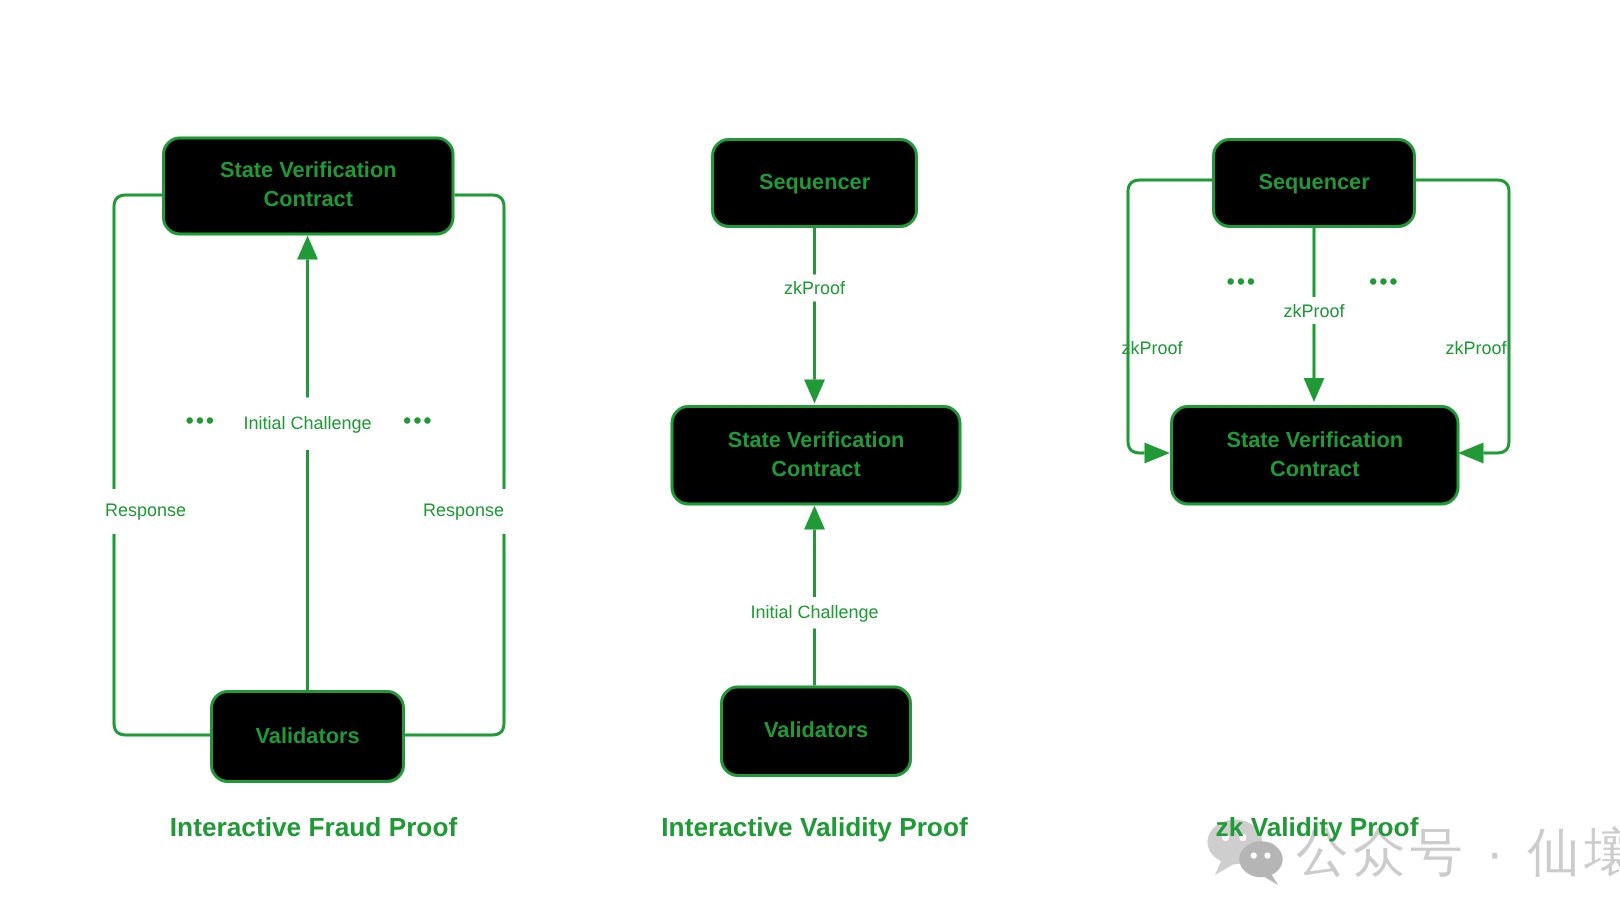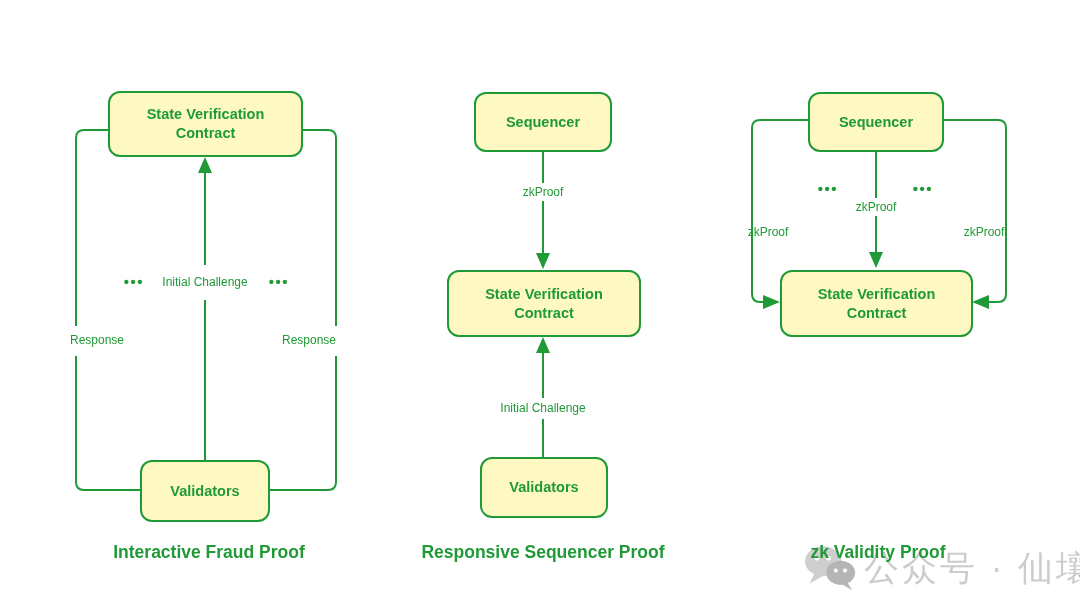--- a/index.html
+++ b/index.html
@@ -7,21 +7,21 @@
   .canvas {
     position:relative; width:1080px; height:608px; overflow:hidden;
     background:#ffffff; font-family:"Liberation Sans", sans-serif;
   }
   .wires { position:absolute; left:0; top:0; width:1080px; height:608px; z-index:0; }
   .wires path { fill:none; stroke:var(--accent); stroke-width:2; }
   .wires line { stroke:var(--accent); stroke-width:2; }
   .wires polygon { fill:var(--accent); stroke:none; }
   .node {
     position:absolute; box-sizing:border-box; z-index:2;
-    border:2px solid var(--accent); border-radius:12px; background:#fef9c3;
+    border:2px solid var(--accent); border-radius:12px; background:#000000;
     display:flex; align-items:center; justify-content:center; text-align:center;
     color:var(--accent); font-weight:bold; font-size:14.5px; line-height:1.3;
   }
   .node span { display:block; max-width:162px; }
   .elabel {
     position:absolute; z-index:2; transform:translate(-50%,-50%);
     color:var(--accent); font-weight:normal; font-size:12px; white-space:nowrap;
   }
   .dots {
     position:absolute; z-index:2; transform:translate(-50%,-50%);
@@ -90,21 +90,21 @@
   </div>
   <div class="node" style="left:447px;top:270px;width:194px;height:67px">
     <span>State Verification Contract</span>
   </div>
   <div class="node" style="left:480px;top:457px;width:128px;height:61px">
     <span>Validators</span>
   </div>
 
   <div class="elabel" style="left:543px;top:192px">zkProof</div>
   <div class="elabel" style="left:543px;top:408px">Initial Challenge</div>
-  <div class="dtitle" style="left:543px;top:552px">Responsive Sequencer Proof</div>
+  <div class="dtitle" style="left:543px;top:552px">Interactive Validity Proof</div>
 
   <div class="node" style="left:808px;top:92px;width:136px;height:60px">
     <span>Sequencer</span>
   </div>
   <div class="node" style="left:780px;top:270px;width:193px;height:67px">
     <span>State Verification Contract</span>
   </div>
 
   <div class="dots" style="left:828px;top:188px">•••</div>
   <div class="dots" style="left:923px;top:188px">•••</div>

